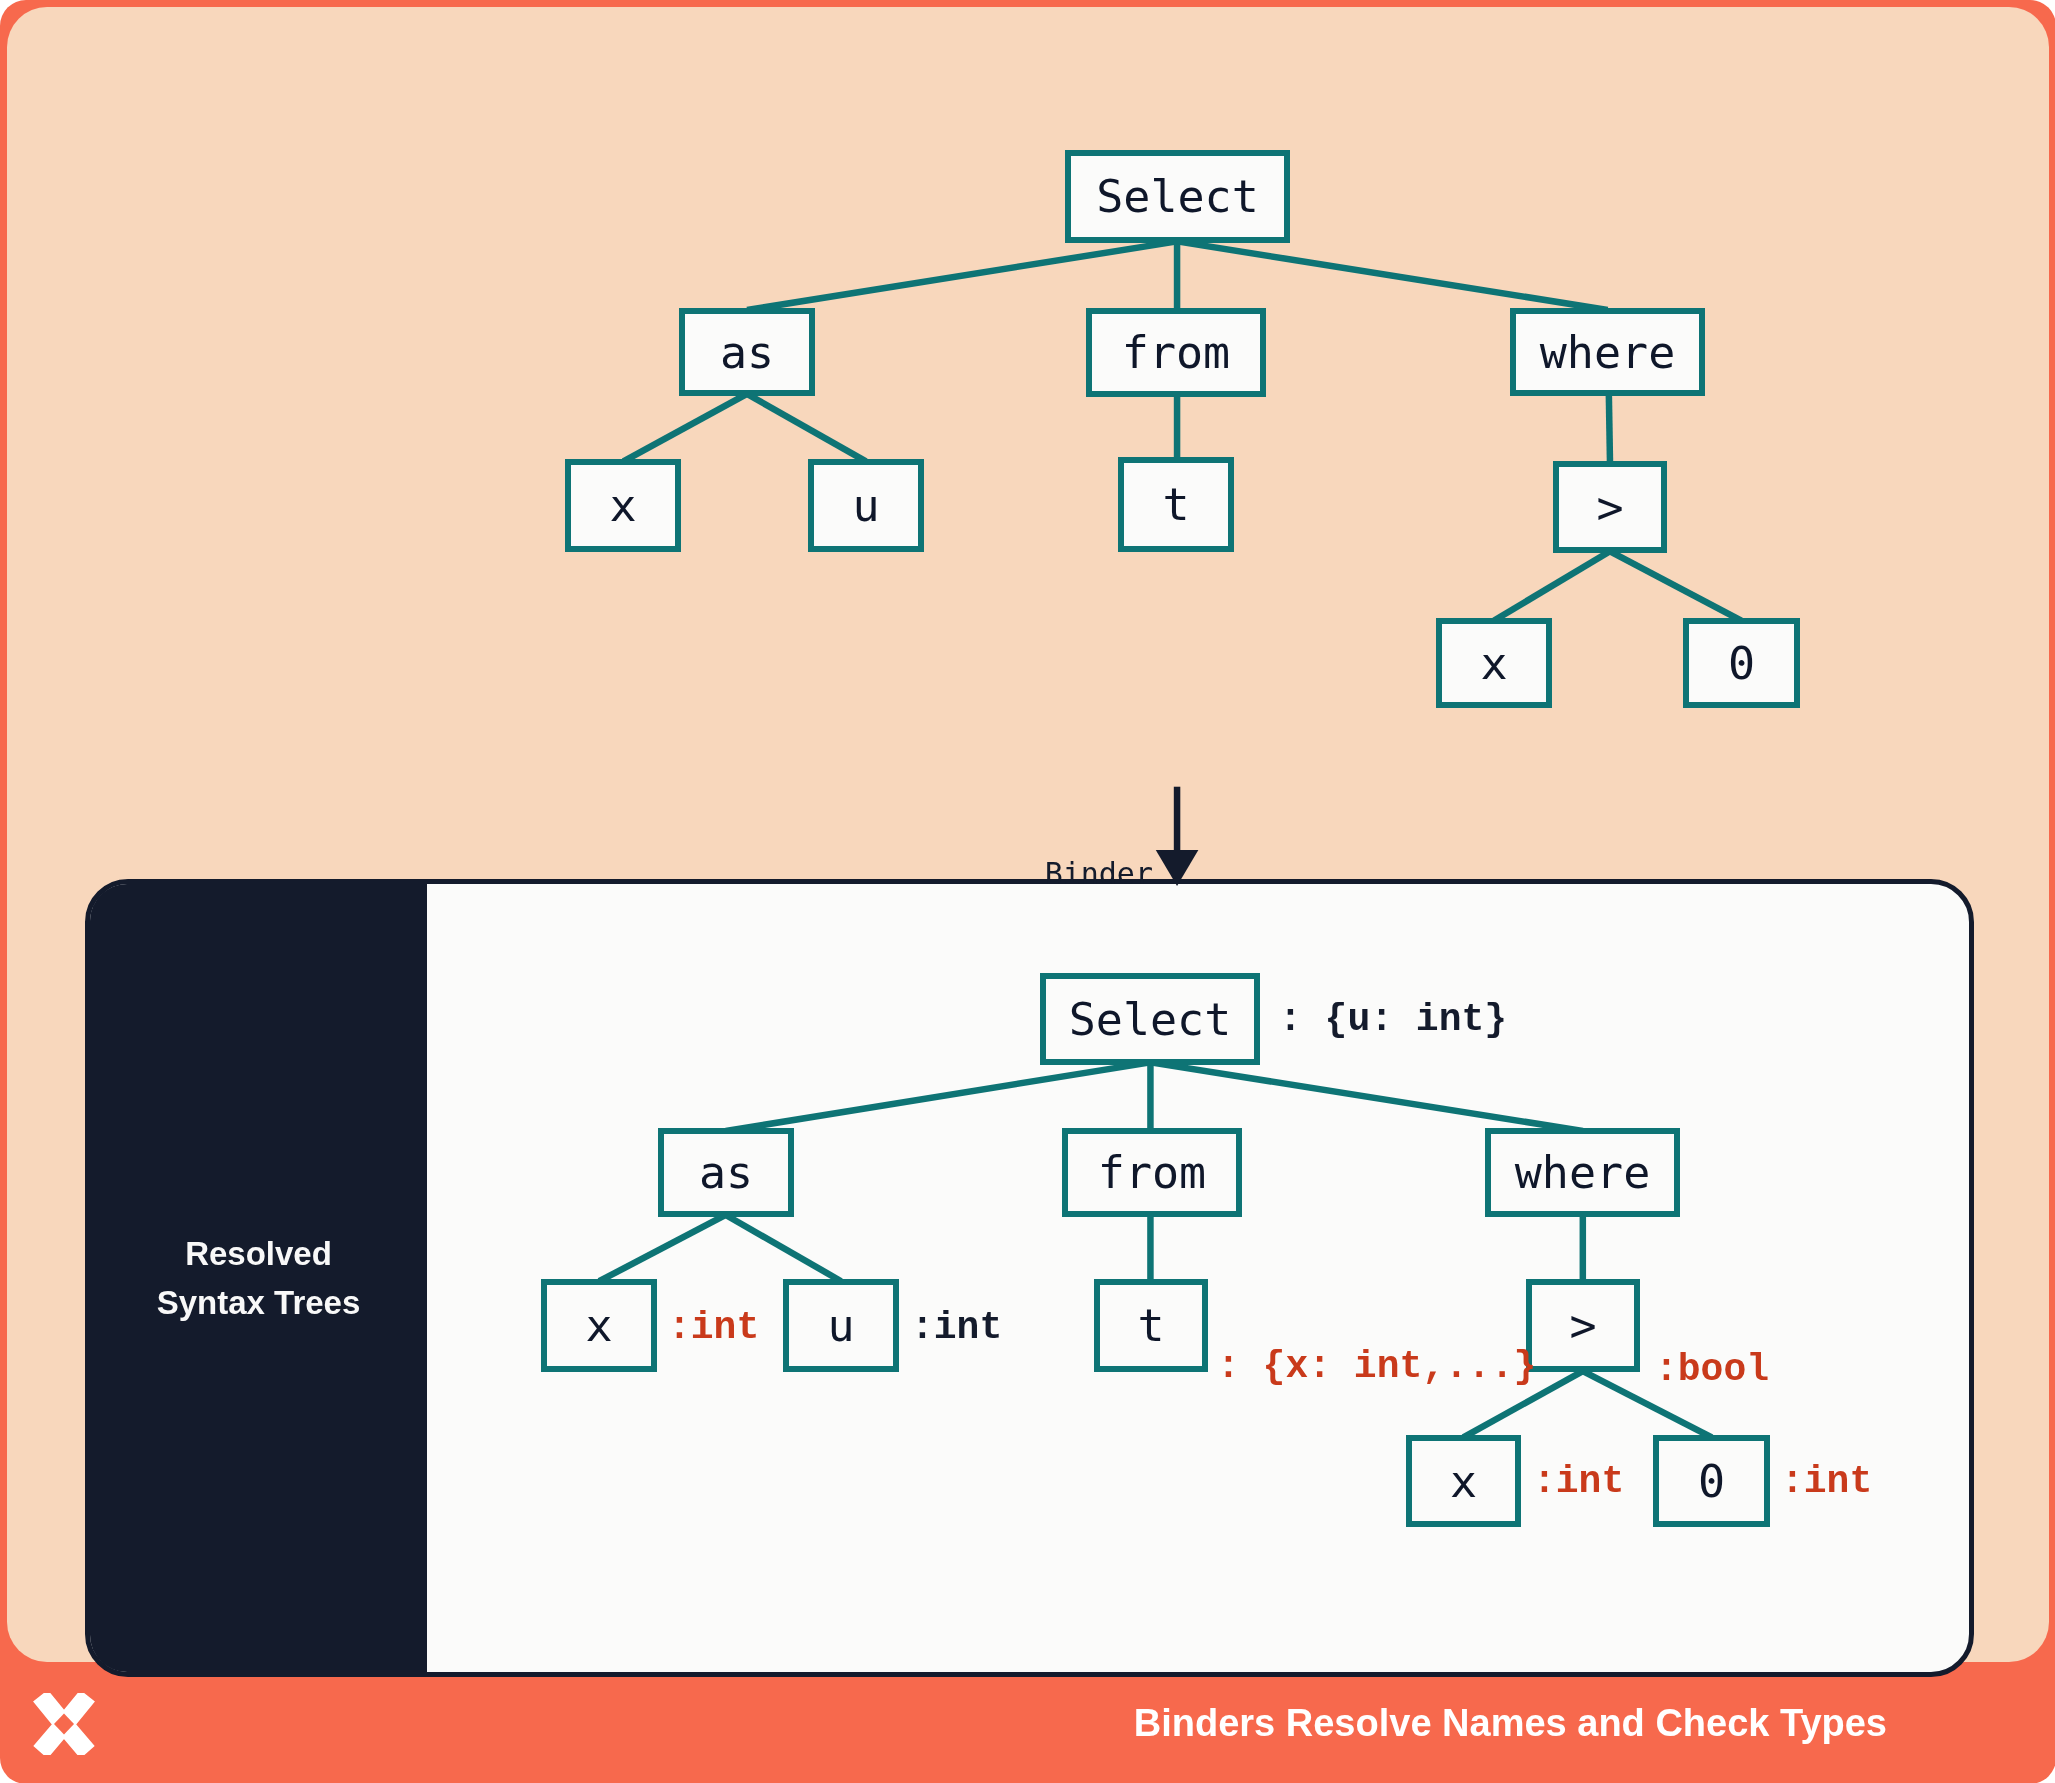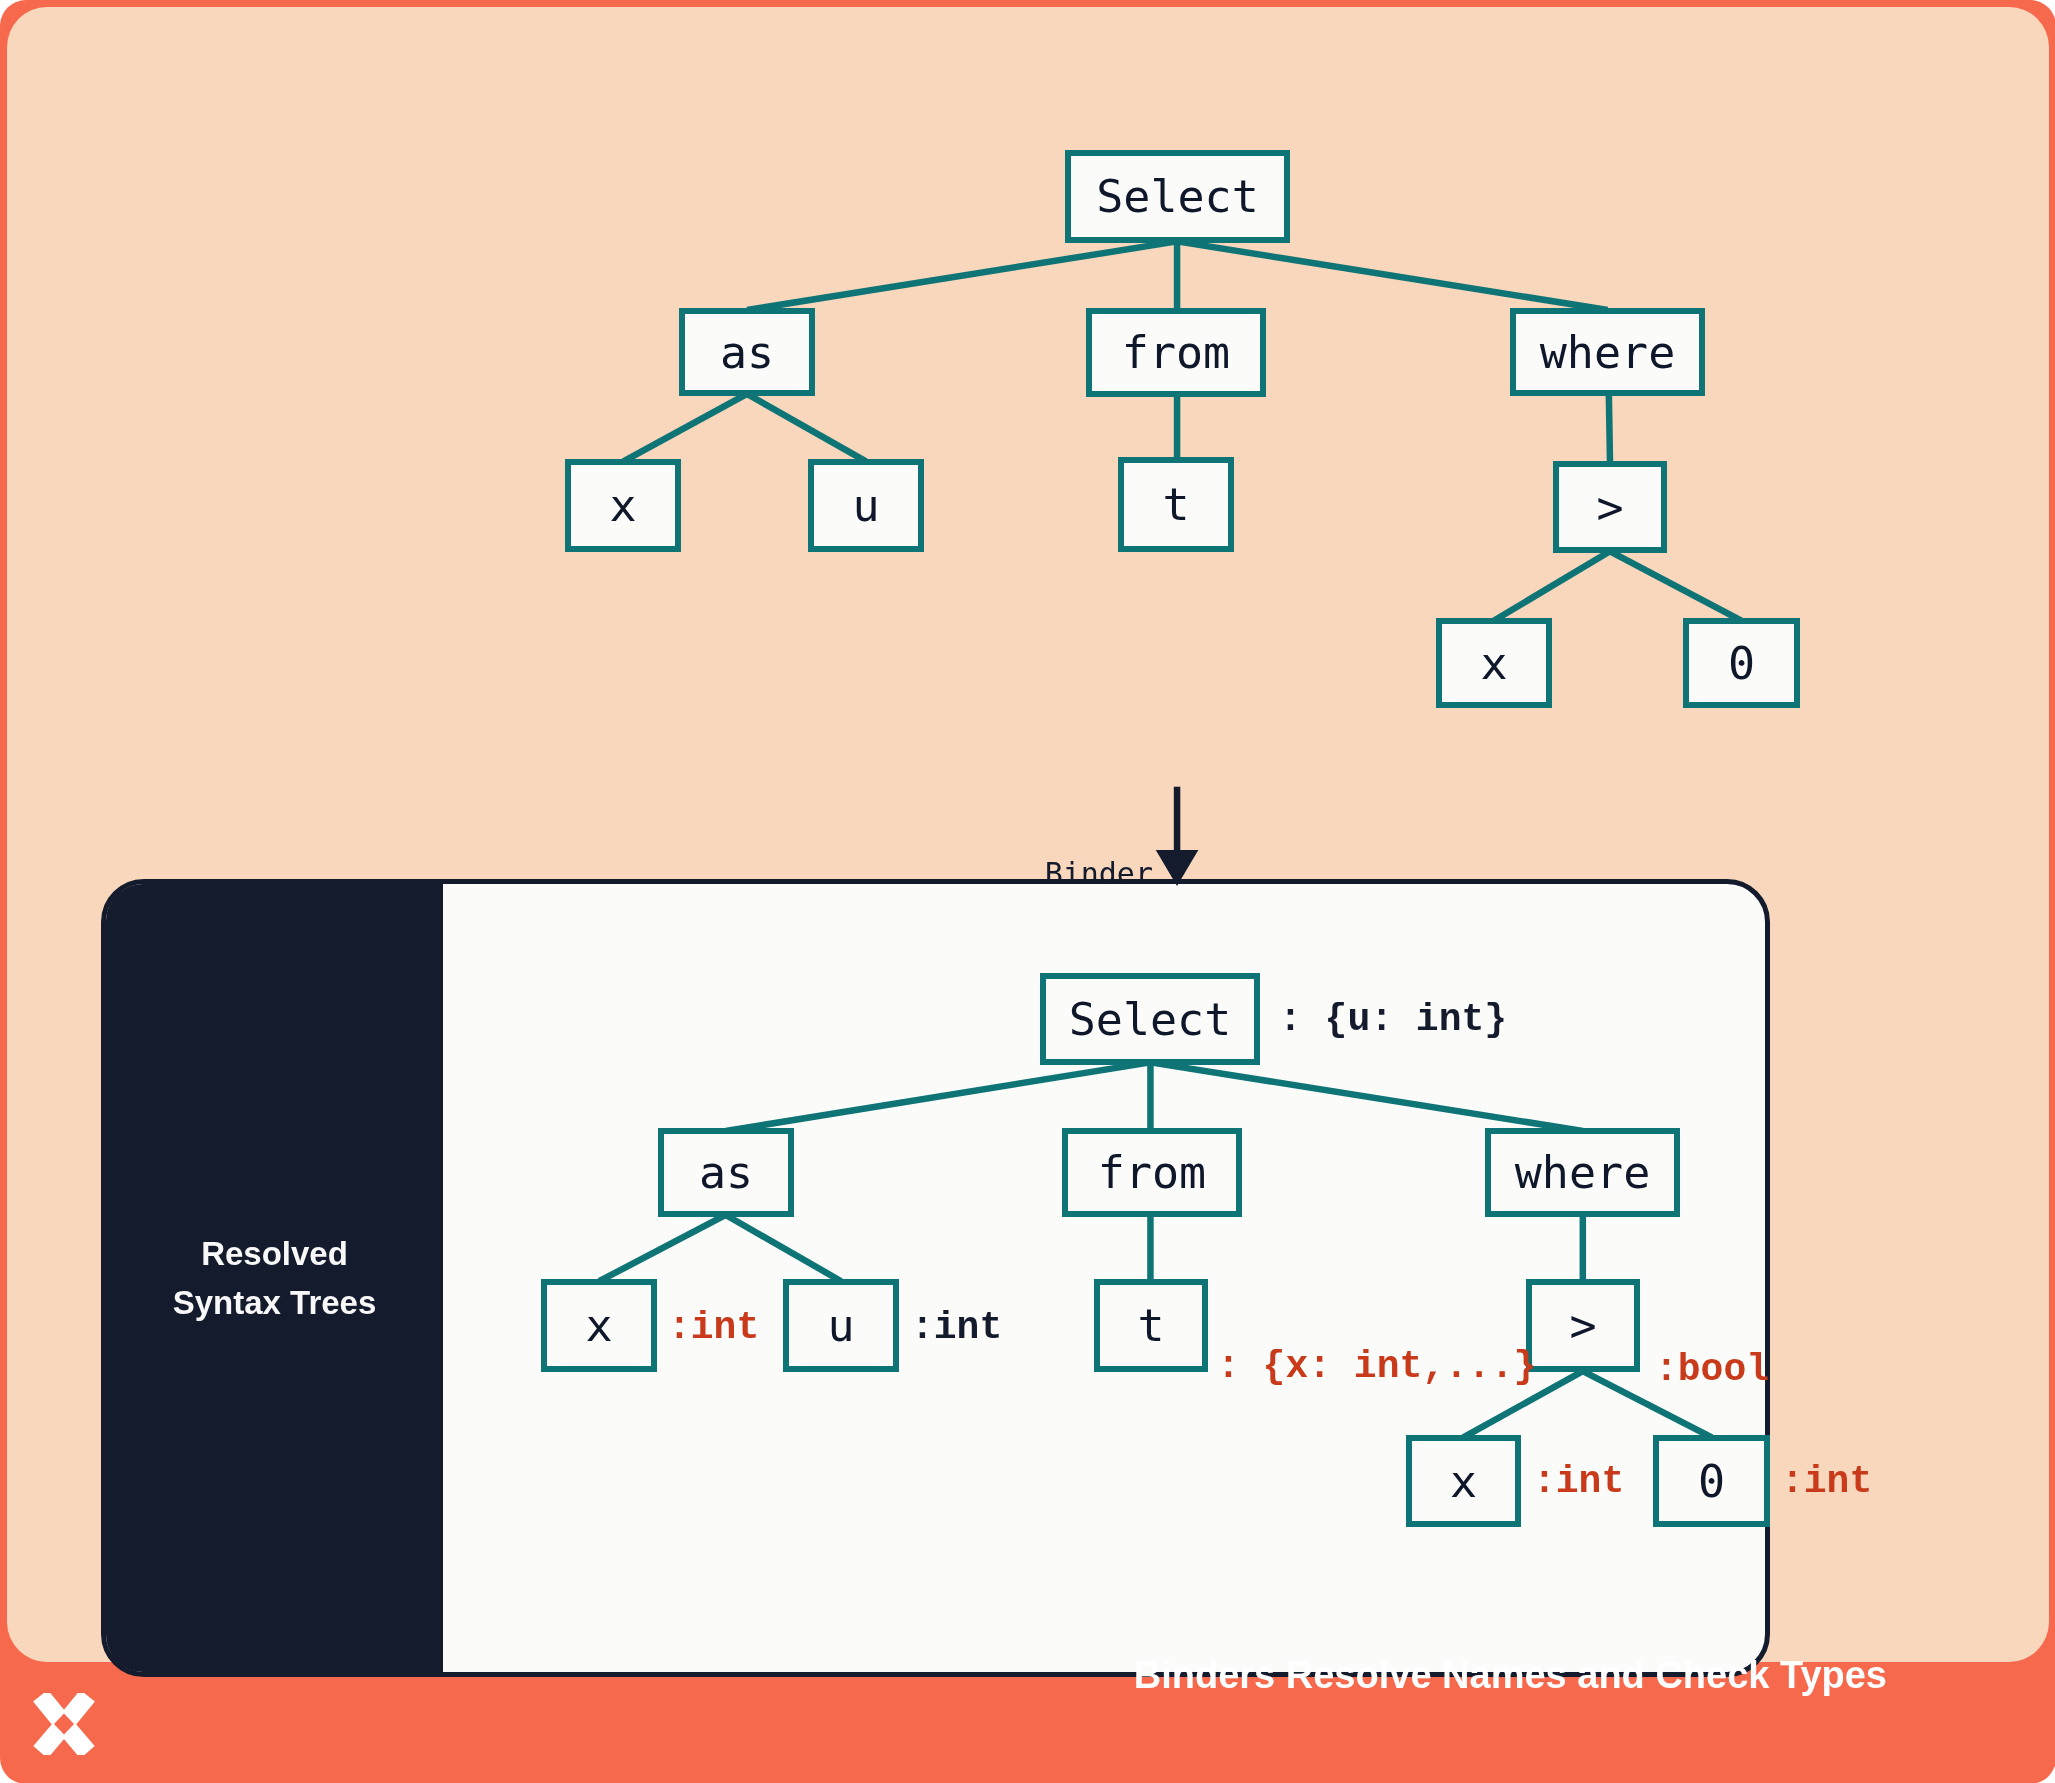--- a/index.html
+++ b/index.html
@@ -49,40 +49,40 @@
   .ann.red{color:#C93A1B;}
   .ann.navy{color:#141B2C;}
   .binder-label{
     position:absolute;
     font-family:"DejaVu Sans Mono",monospace;
     font-size:30px;color:#141B2C;
     transform:translate(-100%,-50%);
     white-space:pre;
   }
   .footer{
-    position:absolute;left:0;top:1614px;width:1920px;height:122px;
+    position:absolute;left:0;top:1662px;width:1920px;height:122px;
     display:flex;align-items:center;justify-content:flex-end;
     padding-right:33px;
   }
   .footer-title{
     color:#FFFFFF;font-weight:700;font-size:38px;
   }
   .logo{
     position:absolute;left:31px;top:1693px;
   }
 </style>
 </head>
 <body>
 
 <div class="canvas">
 
   <div class="peach"></div>
 
 
-  <section class="panel" style="left:85px;top:879px;width:1669px;height:798px;margin-left:16px;">
+  <section class="panel" style="left:85px;top:879px;width:1889px;height:798px;">
     <div class="sidebar">
       <span>Resolved</span>
       <span>Syntax Trees</span>
     </div>
   </section>
 
   <svg class="edges" width="2056" height="1784" viewBox="0 0 3476 3016">
     <g stroke="#0E7475" stroke-width="11">
       <line x1="1990" y1="408" x2="1263" y2="524"></line>
       <line x1="1990" y1="408" x2="1990" y2="524"></line>

